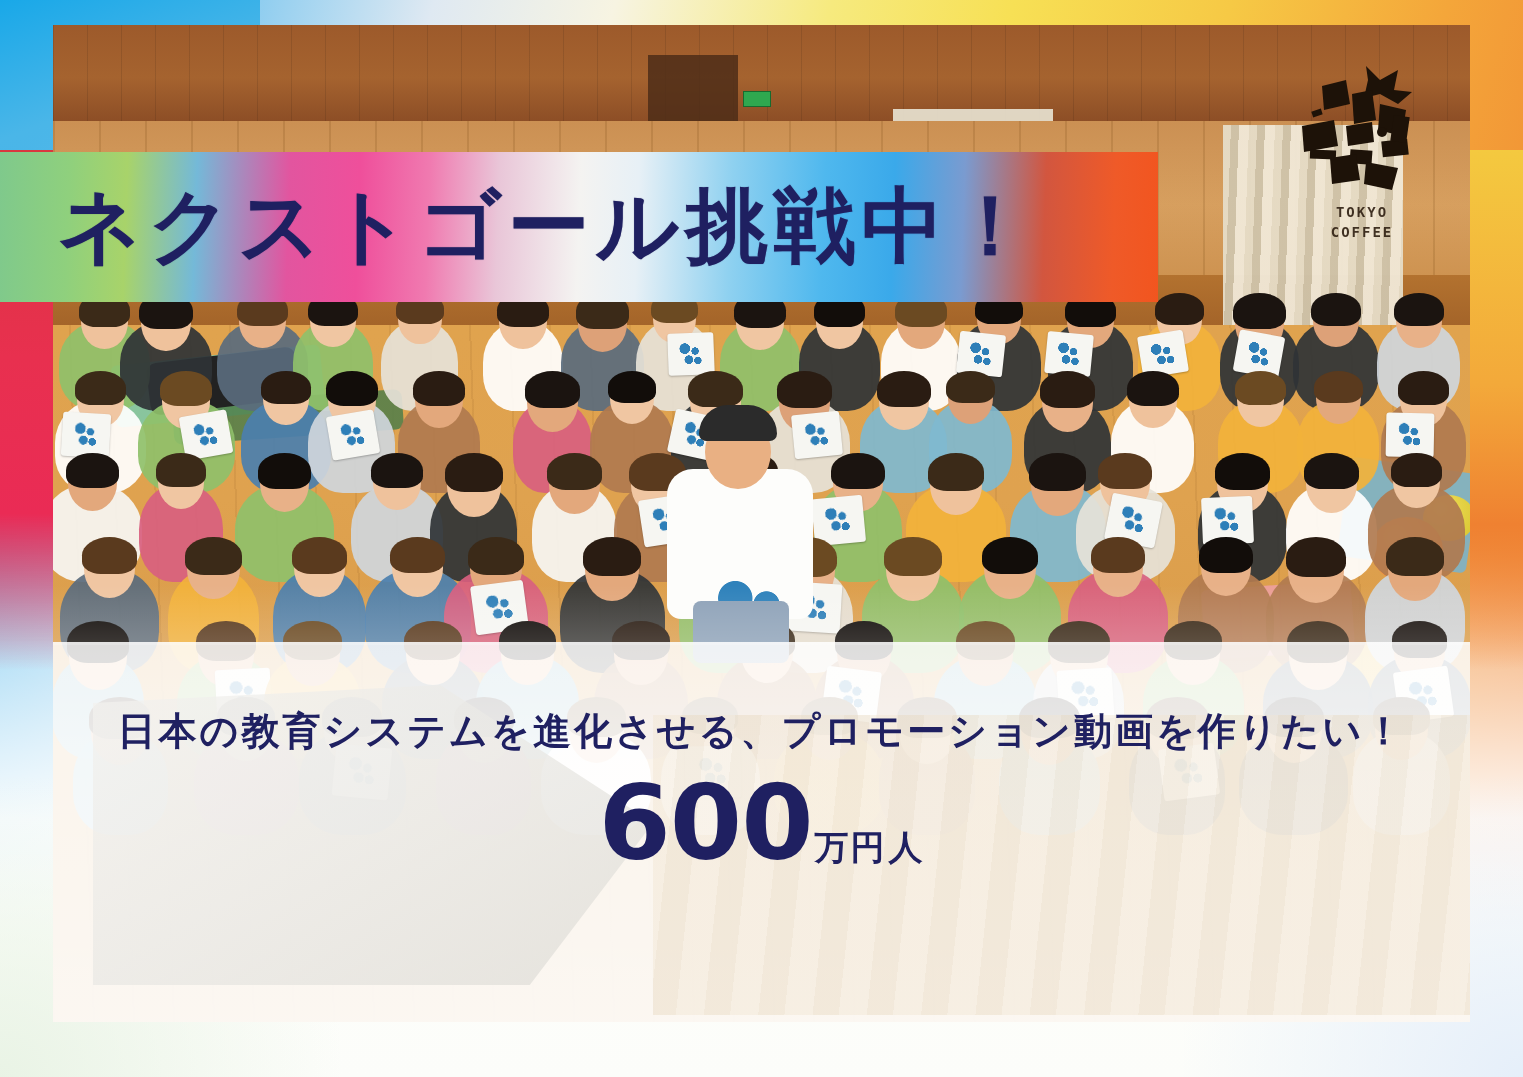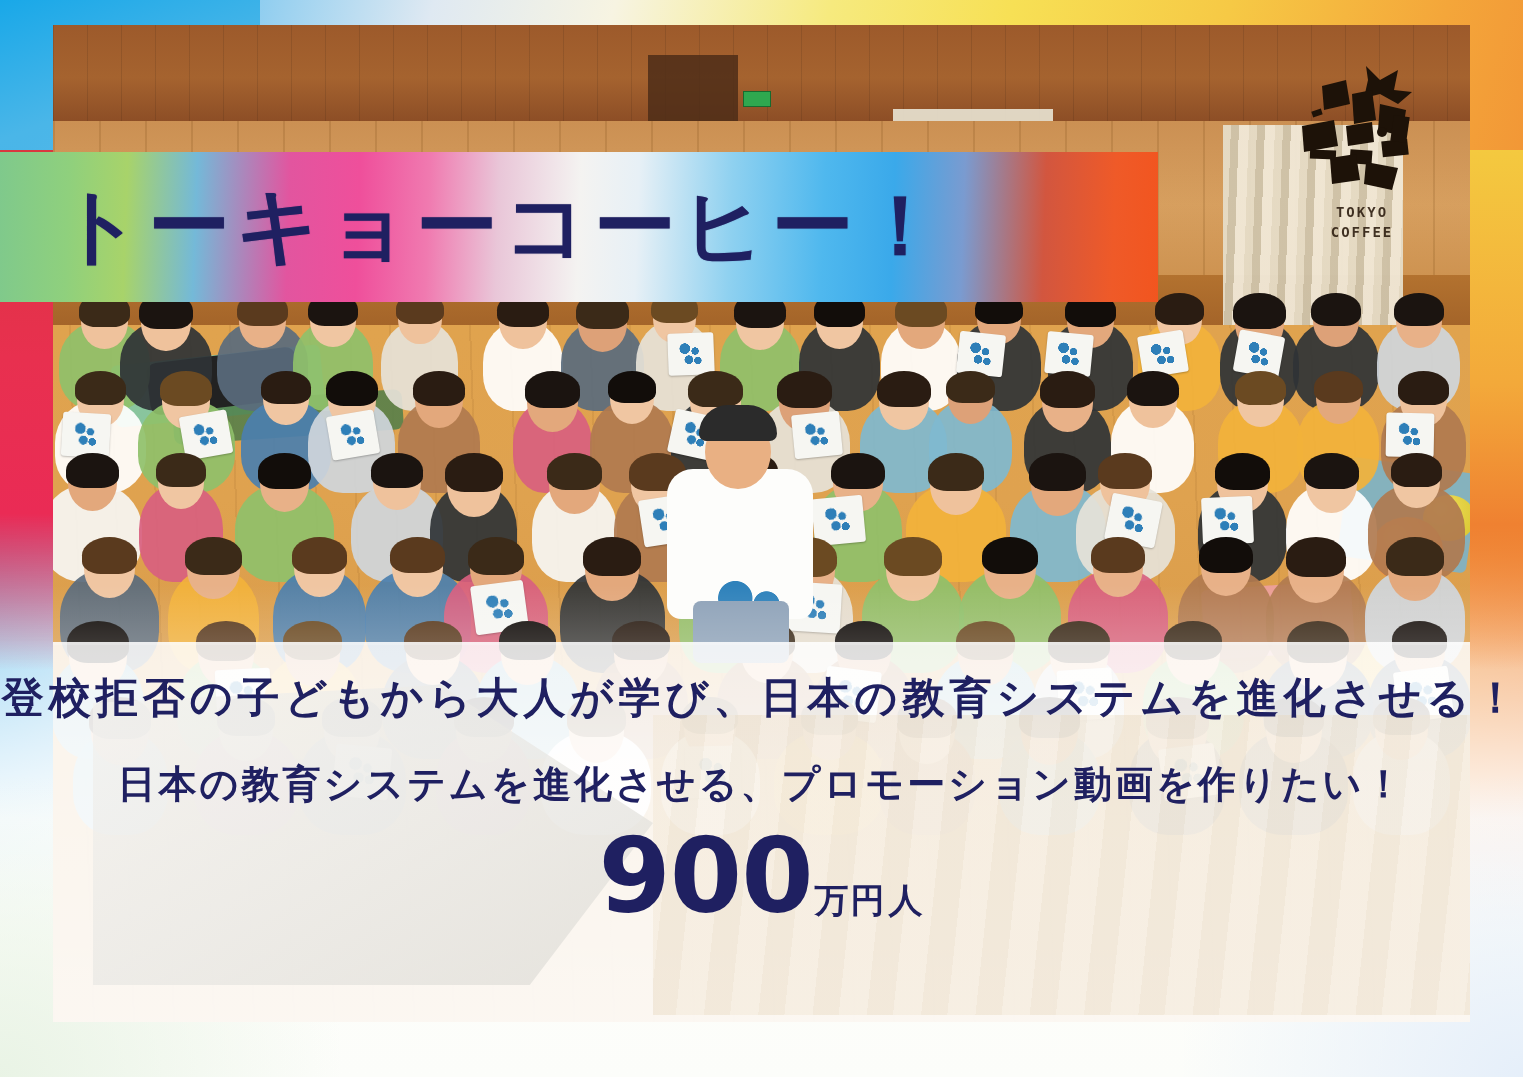--- a/index.html
+++ b/index.html
@@ -541,26 +541,25 @@
       </g>
     </svg>
     <div class="logo-word">
       <div>TOKYO</div>
       <div>COFFEE</div>
     </div>
   </div>
 
   <div class="banner">
     <div class="banner-bg"></div>
-    <div class="banner-text">トーキョーコーヒー！</div>
+    <div class="banner-text">ネクストゴール挑戦中！</div>
   </div>
 
   <div class="copy">
-    <div class="line1">登校拒否の子どもから大人が学び、日本の教育システムを進化させる！</div>
     <div class="line3">日本の教育システムを進化させる、プロモーション動画を作りたい！</div>
     <div class="line4">
-      <span class="big">900</span>
+      <span class="big">600</span>
       <span class="unit">万円</span>
       <span class="unit">人</span>
     </div>
   </div>
 
 </div>
 
 </body></html>

